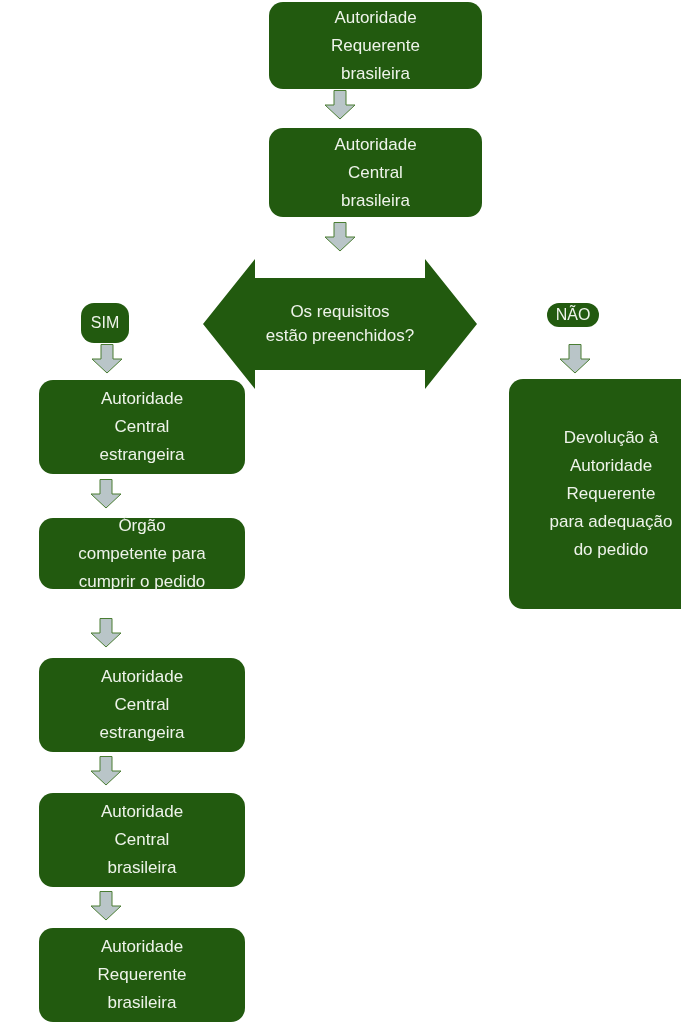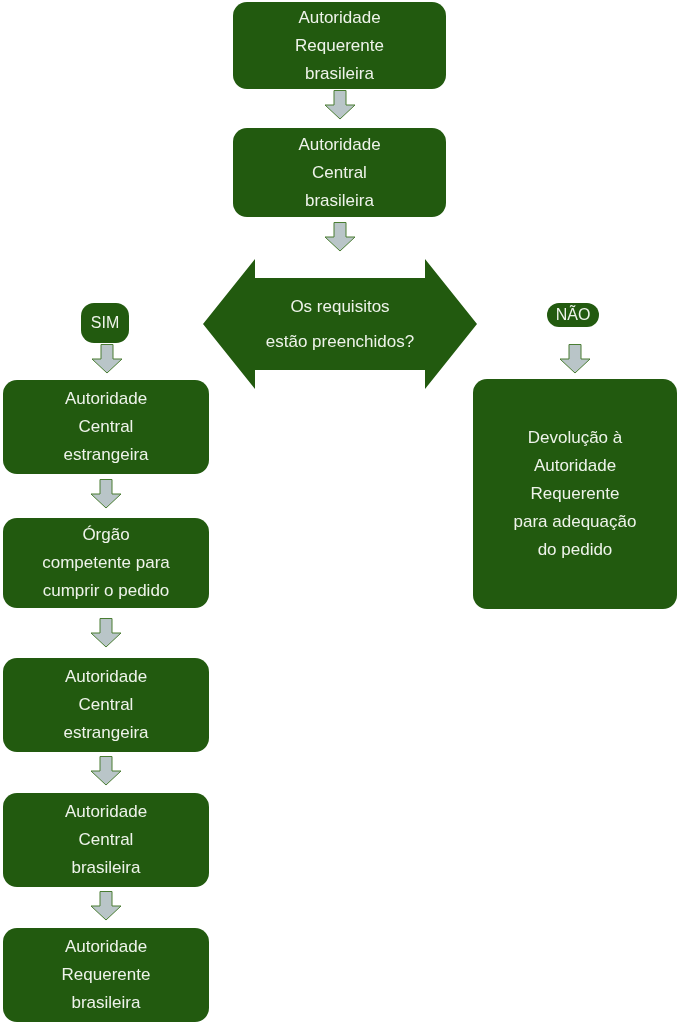--- a/index.html
+++ b/index.html
@@ -25,20 +25,21 @@
     position: absolute;
     background: var(--color-node-green);
     color: var(--color-text);
     border-radius: 14px;
     display: flex;
     align-items: center;
     justify-content: center;
     text-align: center;
     font-size: 17px;
     line-height: 28px;
+    margin-left: 36px;
   }
   .node .label, .decision .label {
     white-space: pre-line;
   }
   .tag {
     position: absolute;
     background: var(--color-node-green);
     color: var(--color-text);
     border-radius: 13px;
     display: flex;
@@ -70,21 +71,21 @@
   .decision .label {
     position: absolute;
     left: 0; top: 0;
     width: 100%; height: 100%;
     display: flex;
     align-items: center;
     justify-content: center;
     text-align: center;
     color: var(--color-text);
     font-size: 17px;
-    line-height: 35px;
+    line-height: 24px;
   }
 </style>
 </head>
 <body>
 
 <div class="canvas">
 
   <div class="node" style="left:233px; top:2px; width:213px; height:87px;">
     <span class="label">Autoridade
 Requerente
@@ -130,21 +131,21 @@
   <div class="node" style="left:3px; top:380px; width:206px; height:94px;">
     <span class="label">Autoridade
 Central
 estrangeira</span>
   </div>
 
   <svg class="arrow-down" style="left:89px; top:479px;" viewBox="0 0 34 30">
     <polygon points="11,0.5 23,0.5 23,15 32,15 17,29 2,15 11,15" fill="var(--color-arrow-fill)" stroke="var(--color-arrow-edge)" stroke-width="1"></polygon>
   </svg>
 
-  <div class="node" style="left:3px; top:518px; width:206px; height:90px;">
+  <div class="node" style="left:3px; top:518px; width:206px; height:71px;">
     <span class="label">Órgão
 competente para
 cumprir o pedido</span>
   </div>
 
   <svg class="arrow-down" style="left:89px; top:618px;" viewBox="0 0 34 30">
     <polygon points="11,0.5 23,0.5 23,15 32,15 17,29 2,15 11,15" fill="var(--color-arrow-fill)" stroke="var(--color-arrow-edge)" stroke-width="1"></polygon>
   </svg>
 
   <div class="node" style="left:3px; top:658px; width:206px; height:94px;">

